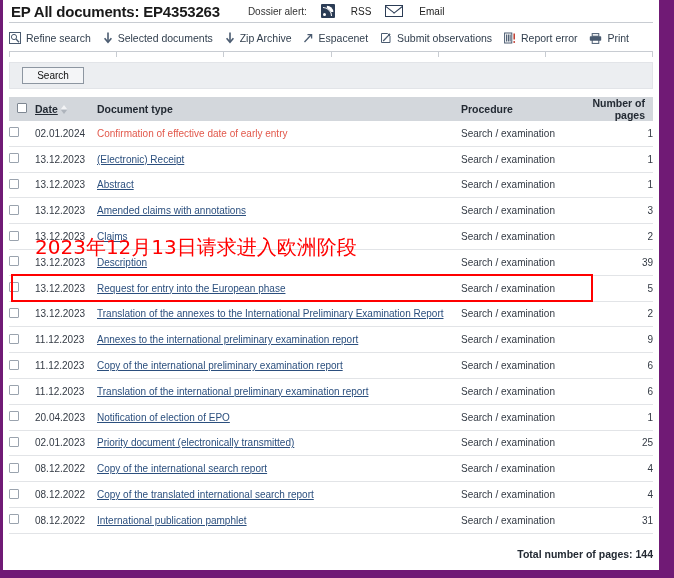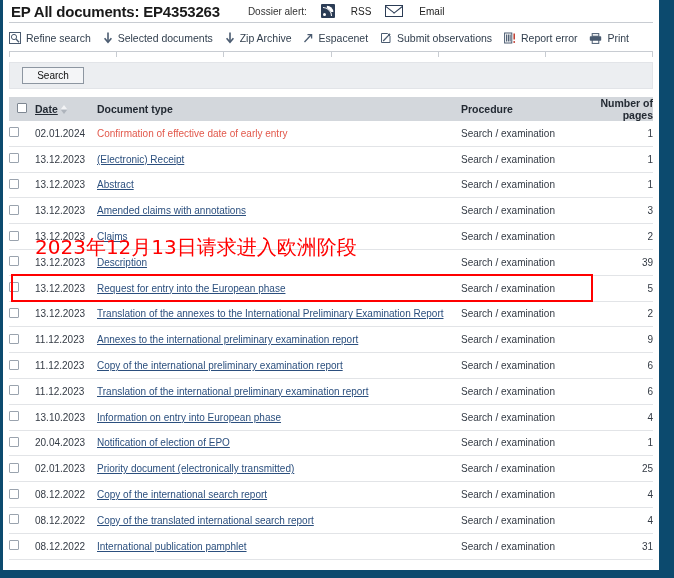--- a/index.html
+++ b/index.html
@@ -13,21 +13,21 @@
     overflow: hidden;
     font-family: "Liberation Sans", sans-serif;
   }
 
   
   #app-frame {
     position: absolute;
     left: 0; top: 0;
     width: 674px;
     height: 578px;
-    background: #0c4a6e;
+    background: #701a75;
     box-sizing: border-box;
   }
   #page-surface {
     position: absolute;
     left: 3px; top: 0px;
     width: 656px;
     height: 570px;
     background: #ffffff;
     box-sizing: border-box;
     overflow: hidden;
@@ -228,21 +228,21 @@
     text-align: left;
     padding: 0;
     vertical-align: middle;
   }
   .col-check { width: 26px; }
   .col-date  { width: 62px; }
   .col-type  { width: 364px; }
   .col-proc  { width: 112px; }
   .col-pages { width: 80px; }
 
-  #doc-table thead th.th-pages { text-align: right; padding-right: 0; }
+  #doc-table thead th.th-pages { text-align: right; padding-right: 8px; }
 
   .th-date-inner {
     display: flex; align-items: center; gap: 3px;
   }
   .th-date-label { text-decoration: underline; }
   .sort-arrows {
     display: inline-flex;
     flex-direction: column;
     gap: 1px;
     line-height: 0;
@@ -568,27 +568,20 @@
           </tr>
           <tr>
             <td class="cell-check"><span class="row-cb"></span></td>
             <td class="cell-date">11.12.2023</td>
             <td><span class="doc-link">Translation of the international preliminary examination report</span></td>
             <td class="cell-proc">Search / examination</td>
             <td class="cell-pages">6</td>
           </tr>
           <tr>
             <td class="cell-check"><span class="row-cb"></span></td>
-            <td class="cell-date">13.10.2023</td>
-            <td><span class="doc-link">Information on entry into European phase</span></td>
-            <td class="cell-proc">Search / examination</td>
-            <td class="cell-pages">4</td>
-          </tr>
-          <tr>
-            <td class="cell-check"><span class="row-cb"></span></td>
             <td class="cell-date">20.04.2023</td>
             <td><span class="doc-link">Notification of election of EPO</span></td>
             <td class="cell-proc">Search / examination</td>
             <td class="cell-pages">1</td>
           </tr>
           <tr>
             <td class="cell-check"><span class="row-cb"></span></td>
             <td class="cell-date">02.01.2023</td>
             <td><span class="doc-link">Priority document (electronically transmitted)</span></td>
             <td class="cell-proc">Search / examination</td>

